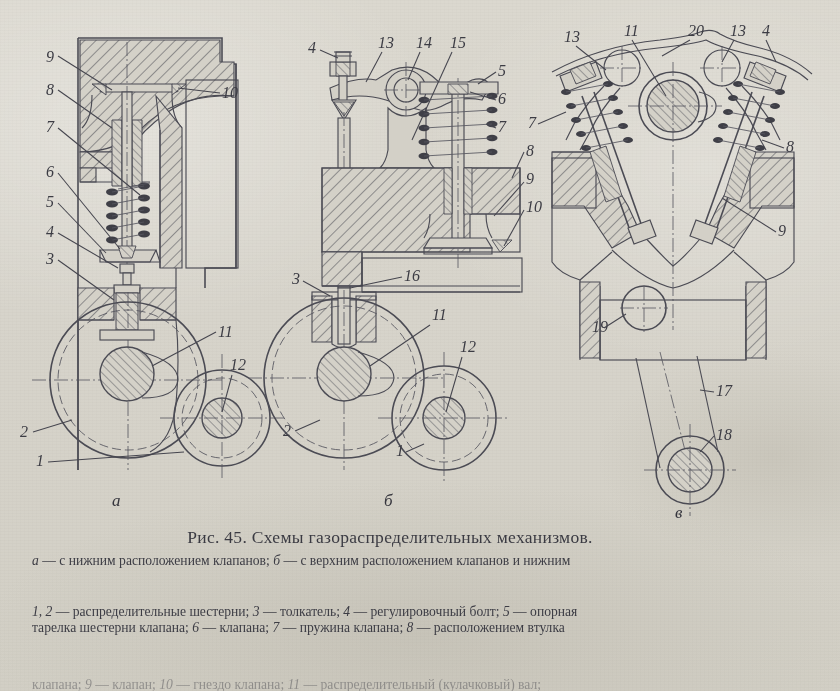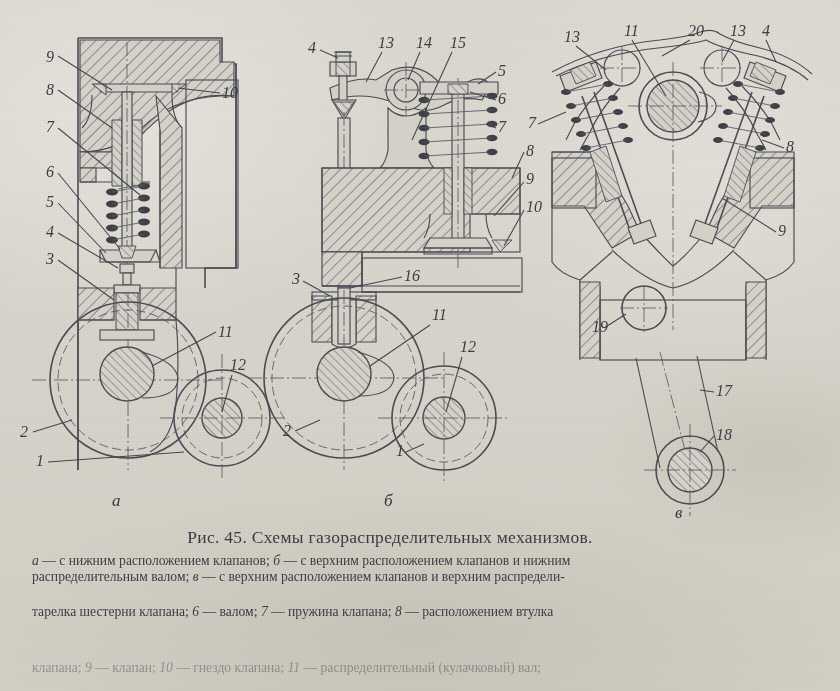--- a/index.html
+++ b/index.html
@@ -468,31 +468,32 @@
 
 <div class="title">Рис. 45. Схемы газораспределительных механизмов.</div>
 
 <div class="legend lg1">
   <div>
     <i>а</i>
     <span> — с нижним расположением клапанов; </span>
     <i>б</i>
     <span> — с верхним расположением клапанов и нижним</span>
   </div>
-  <div>
-    <span>распределительным валом; </span>
-    <i>в</i>
-    <span> — с верхним расположением клапанов и верхним распредели-</span>
-  </div>
 </div>
 
 <div class="legend lg2">
   <div>
+    <i>1, 2</i><span> — распределительные шестерни; </span>
+    <i>3</i><span> — толкатель; </span>
+    <i>4</i><span> — регулировочный болт; </span>
+    <i>5</i><span> — опорная</span>
+  </div>
+  <div>
     <span>тарелка шестерни клапана; </span>
-    <i>6</i><span> — валом; </span>
+    <i>6</i><span> — клапана; </span>
     <i>7</i><span> — пружина клапана; </span>
     <i>8</i><span> — расположением втулка</span>
   </div>
   <div class="fade">
     <span>клапана; </span>
     <i>9</i><span> — клапан; </span>
     <i>10</i><span> — гнездо клапана; </span>
     <i>11</i><span> — распределительный (кулачковый) вал;</span>
   </div>
 </div>

